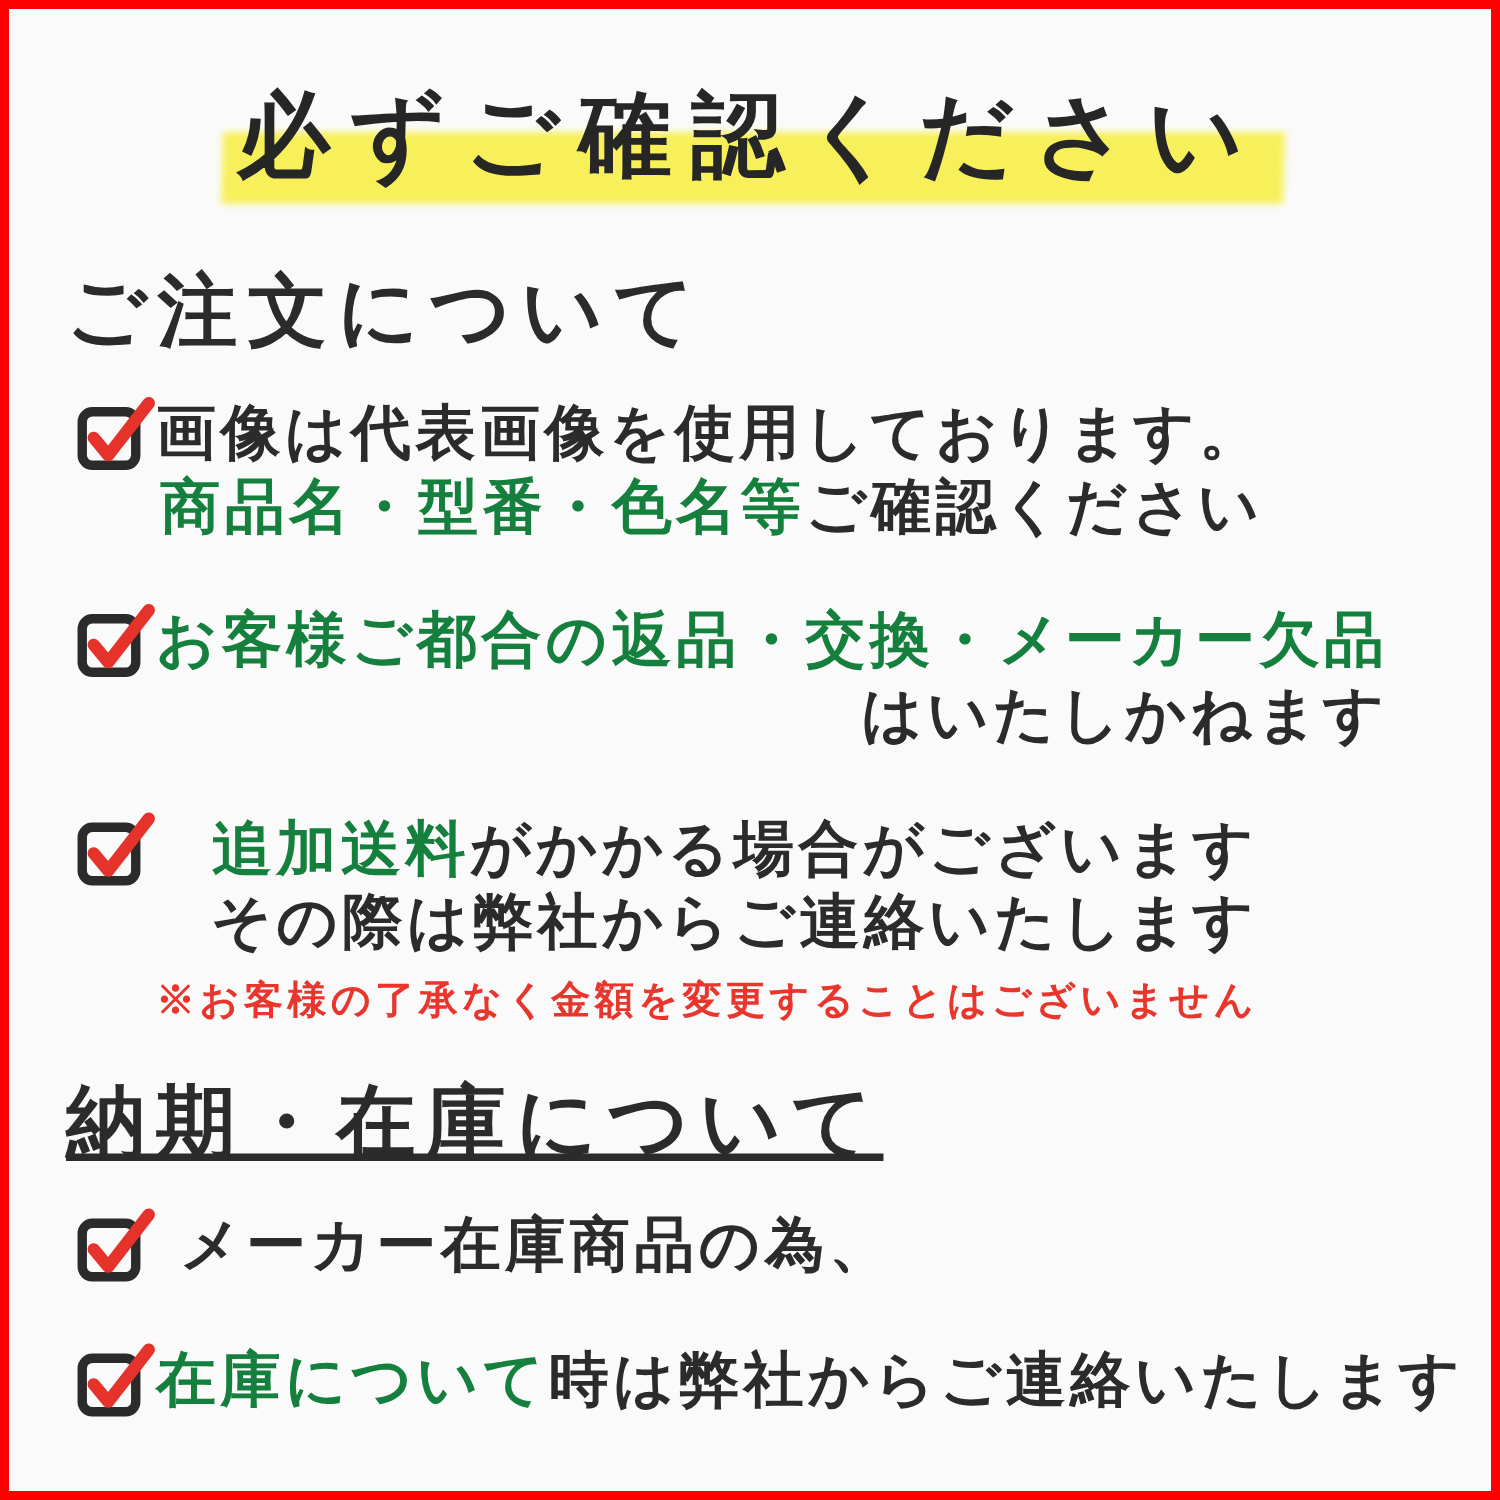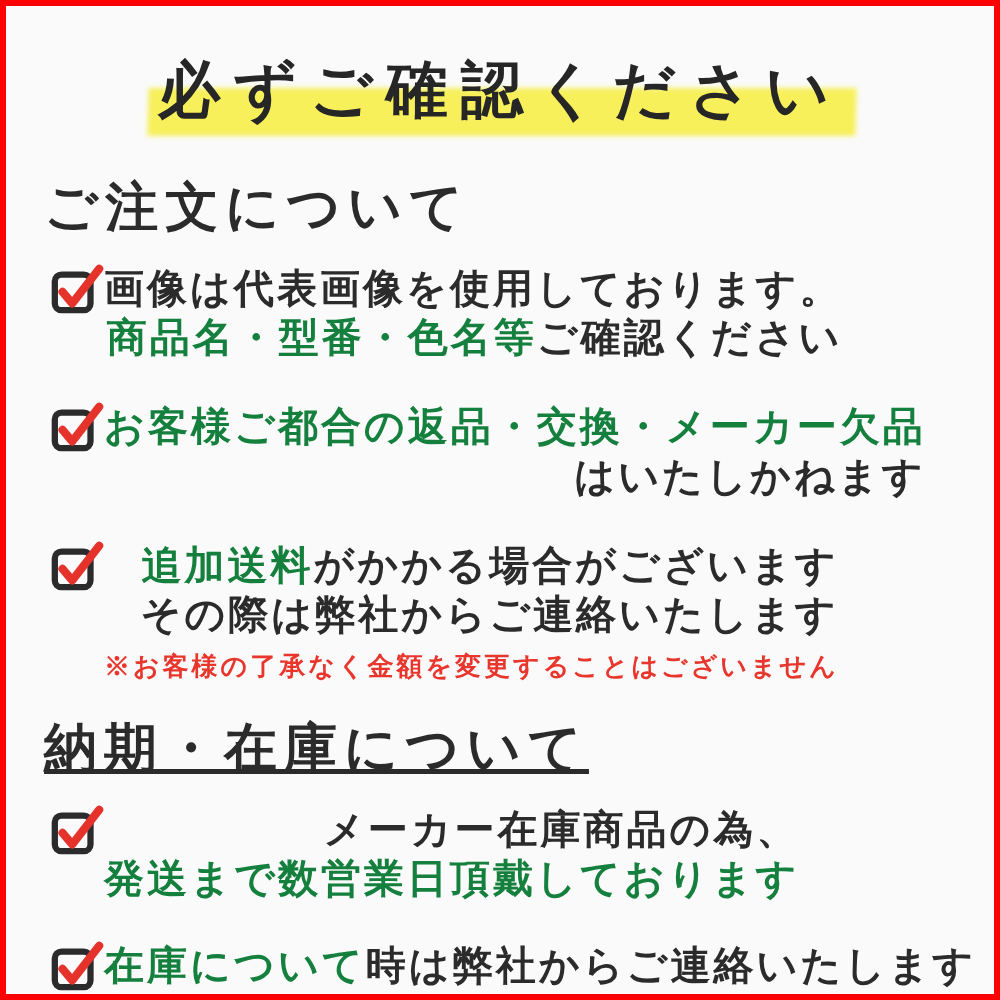--- a/index.html
+++ b/index.html
@@ -63,21 +63,21 @@
   
   .item {
     display: flex;
     align-items: flex-start;
     margin-left: 44px;
     margin-right: 20px;
   }
   .item-1 { margin-top: 20px; }
   .item-2 { margin-top: 40px; }
   .item-3 { margin-top: 40px; }
-  .item-4 { margin-top: 20px; }
+  .item-4 { margin-top: 20px; gap: 16px; }
   .item-5 { margin-top: 38px; }
 
   .checkbox {
     flex: none;
     width: 54px;
     height: 54px;
     margin-right: 0px;
     margin-top: -2px;
   }
   .item-text {
@@ -145,21 +145,20 @@
 
   <h2 class="section-heading heading-delivery">納期・在庫について</h2>
 
   <div class="item item-4">
     <svg class="checkbox" viewBox="0 0 56 56">
       <rect x="5" y="13" width="37" height="37" rx="7" fill="#fafafa" stroke="#2b2b2b" stroke-width="6.5"></rect>
       <path d="M13 31 L23 43 L51 7" fill="none" stroke="#e5332c" stroke-width="8.5" stroke-linecap="round" stroke-linejoin="round"></path>
     </svg>
     <div class="item-text">
       <p><span class="seg-dark">メーカー在庫商品の為、</span></p>
-      <p><span class="seg-red">発送まで数営業日頂戴しております</span></p>
     </div>
   </div>
 
   <div class="item item-5">
     <svg class="checkbox" viewBox="0 0 56 56">
       <rect x="5" y="13" width="37" height="37" rx="7" fill="#fafafa" stroke="#2b2b2b" stroke-width="6.5"></rect>
       <path d="M13 31 L23 43 L51 7" fill="none" stroke="#e5332c" stroke-width="8.5" stroke-linecap="round" stroke-linejoin="round"></path>
     </svg>
     <div class="item-text">
       <p><span class="seg-red">在庫について</span><span class="seg-dark">時は弊社からご連絡いたします</span></p>

